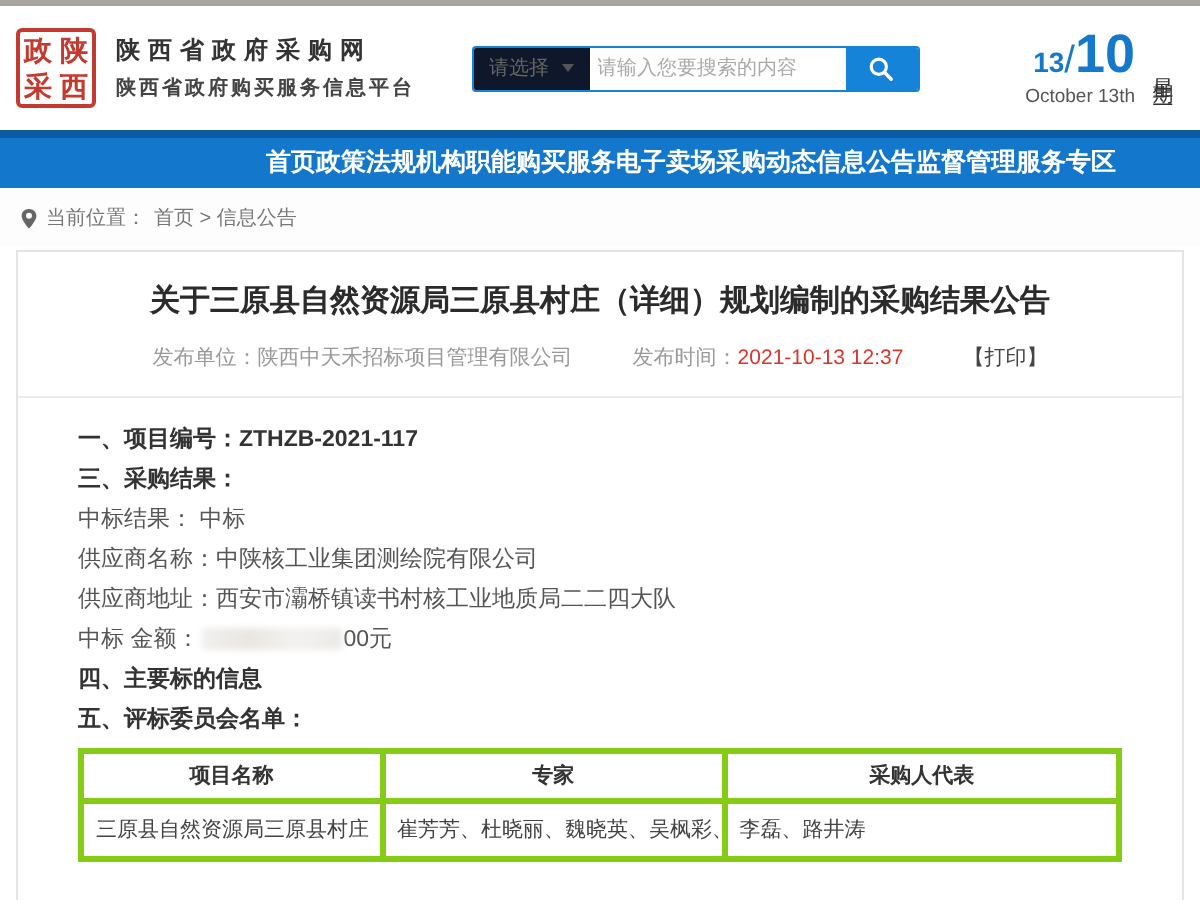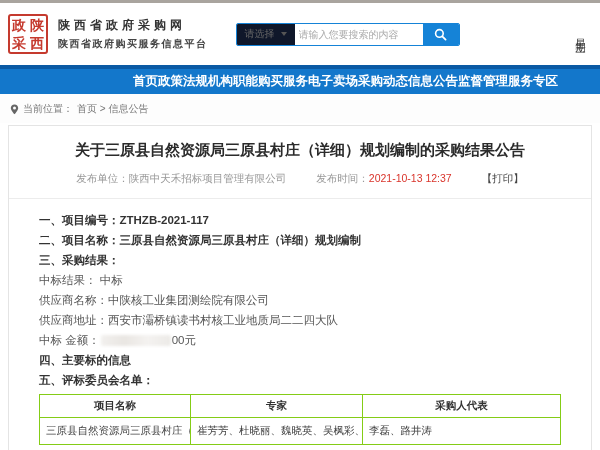--- a/index.html
+++ b/index.html
@@ -49,21 +49,21 @@
   .meta .print { color: #444; cursor: pointer; }
   .sep { border: none; border-top: 1px solid #ececec; margin-top: 12px; }
 
   .body-area { padding: 15px 30px 0; font-size: 11.5px; color: #555; }
   .body-area p { line-height: 12px; margin: 0 0 8px; white-space: nowrap; }
   .body-area p.bold { font-weight: bold; color: #333; }
   .attachment { color: #666; cursor: pointer; }
   .redacted { display: inline-block; width: 70px; height: 11px; vertical-align: middle; background: linear-gradient(90deg, #f2f0ee, #e9e6e2, #f4f2f0, #eceae7); filter: blur(1.5px); border-radius: 2px; margin: 0 1px; }
 
   table.committee { width: 100%; border-collapse: collapse; table-layout: fixed; margin-top: 2px; }
-  table.committee th, table.committee td { border: 1px solid #84cc16; font-size: 10.5px; }
+  table.committee th, table.committee td { border: 3px solid #84cc16; font-size: 10.5px; }
   table.committee th { font-weight: bold; color: #333; text-align: center; padding: 4px 2px; }
   table.committee td { color: #444; text-align: left; padding: 6px 6px; white-space: nowrap; overflow: hidden; }
   .col1 { width: 29%; } .col2 { width: 33%; } .col3 { width: 38%; margin-top: 20px; }
 </style>
 </head>
 <body>
 
 <div class="top-strip"></div>
 
 <header class="header">
@@ -86,20 +86,24 @@
     <input class="search-input" type="text" placeholder="请输入您要搜索的内容" style="">
     <button class="search-btn">
       <svg width="13" height="13" viewBox="0 0 13 13">
         <circle cx="5.4" cy="5.4" r="3.8" fill="none" stroke="#ffffff" stroke-width="1.6"></circle>
         <line x1="8.3" y1="8.3" x2="11.6" y2="11.6" stroke="#ffffff" stroke-width="1.8" stroke-linecap="round"></line>
       </svg>
     </button>
   </div>
 
   <div class="datebox">
+    <div class="date-nums">
+      <div class="date-line"><span class="date-day">13</span><span class="date-sep">/</span><span class="date-month">10</span></div>
+      <div class="date-en">October 13th</div>
+    </div>
     <div class="weekday">星期三</div>
   </div>
 </header>
 
 <nav class="nav">
   <div class="nav-items">
     <a class="nav-item">首页</a>
     <a class="nav-item">政策法规</a>
     <a class="nav-item">机构职能</a>
     <a class="nav-item">购买服务</a>
@@ -125,21 +129,20 @@
   <div class="meta">
     <span><span>发布单位：</span><span>陕西中天禾招标项目管理有限公司</span></span>
     <span><span>发布时间：</span><span class="red">2021-10-13 12:37</span></span>
     <span class="print">【打印】</span>
   </div>
 
   <hr class="sep">
 
   <div class="body-area">
     <p class="bold">一、项目编号：ZTHZB-2021-117</p>
-    <p class="bold">二、项目名称：三原县自然资源局三原县村庄（详细）规划编制</p>
     <p class="bold">三、采购结果：</p>
     <p>中标结果： 中标</p>
     <p>供应商名称：中陕核工业集团测绘院有限公司</p>
     <p>供应商地址：西安市灞桥镇读书村核工业地质局二二四大队</p>
     <p><span>中标 金额：</span><span class="redacted"></span><span>00元</span></p>
     <p class="bold">四、主要标的信息</p>
     <p class="bold">五、评标委员会名单：</p>
 
     <table class="committee">
       <thead>

